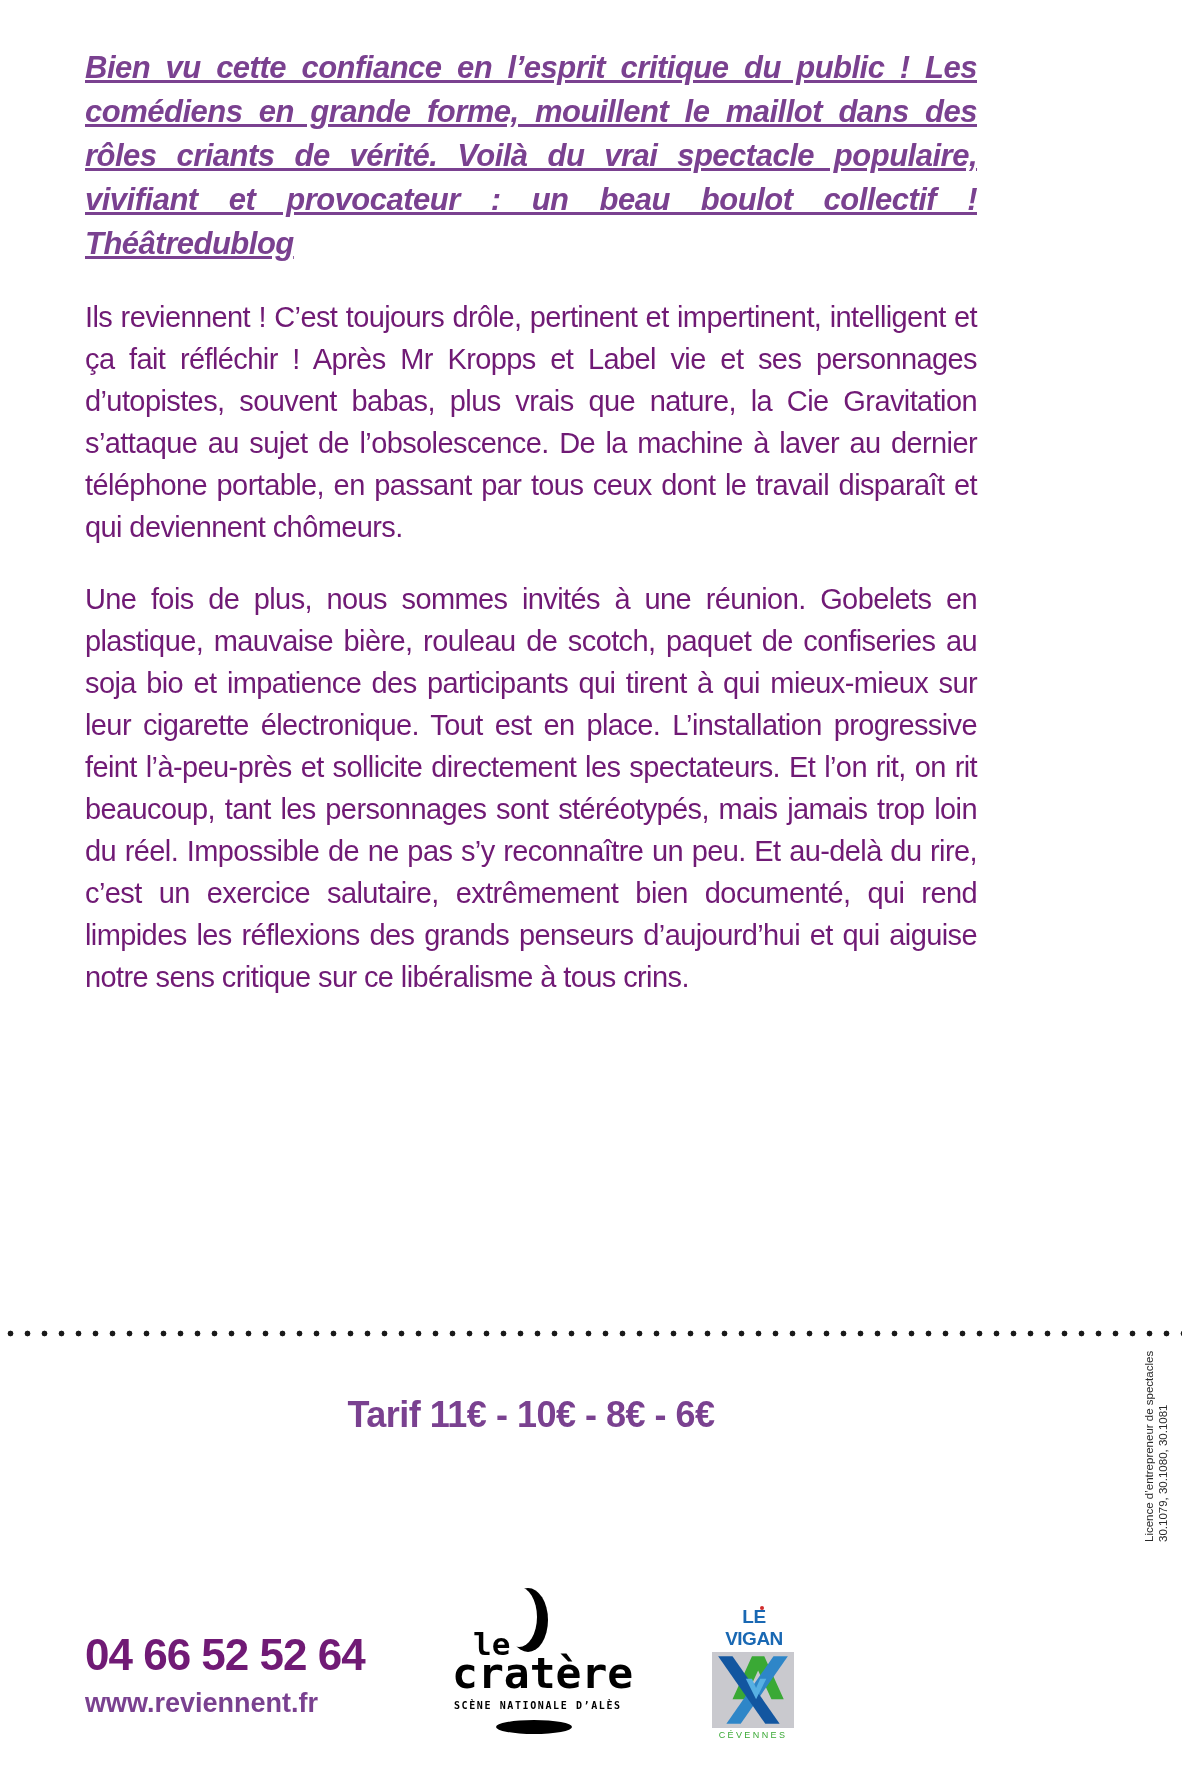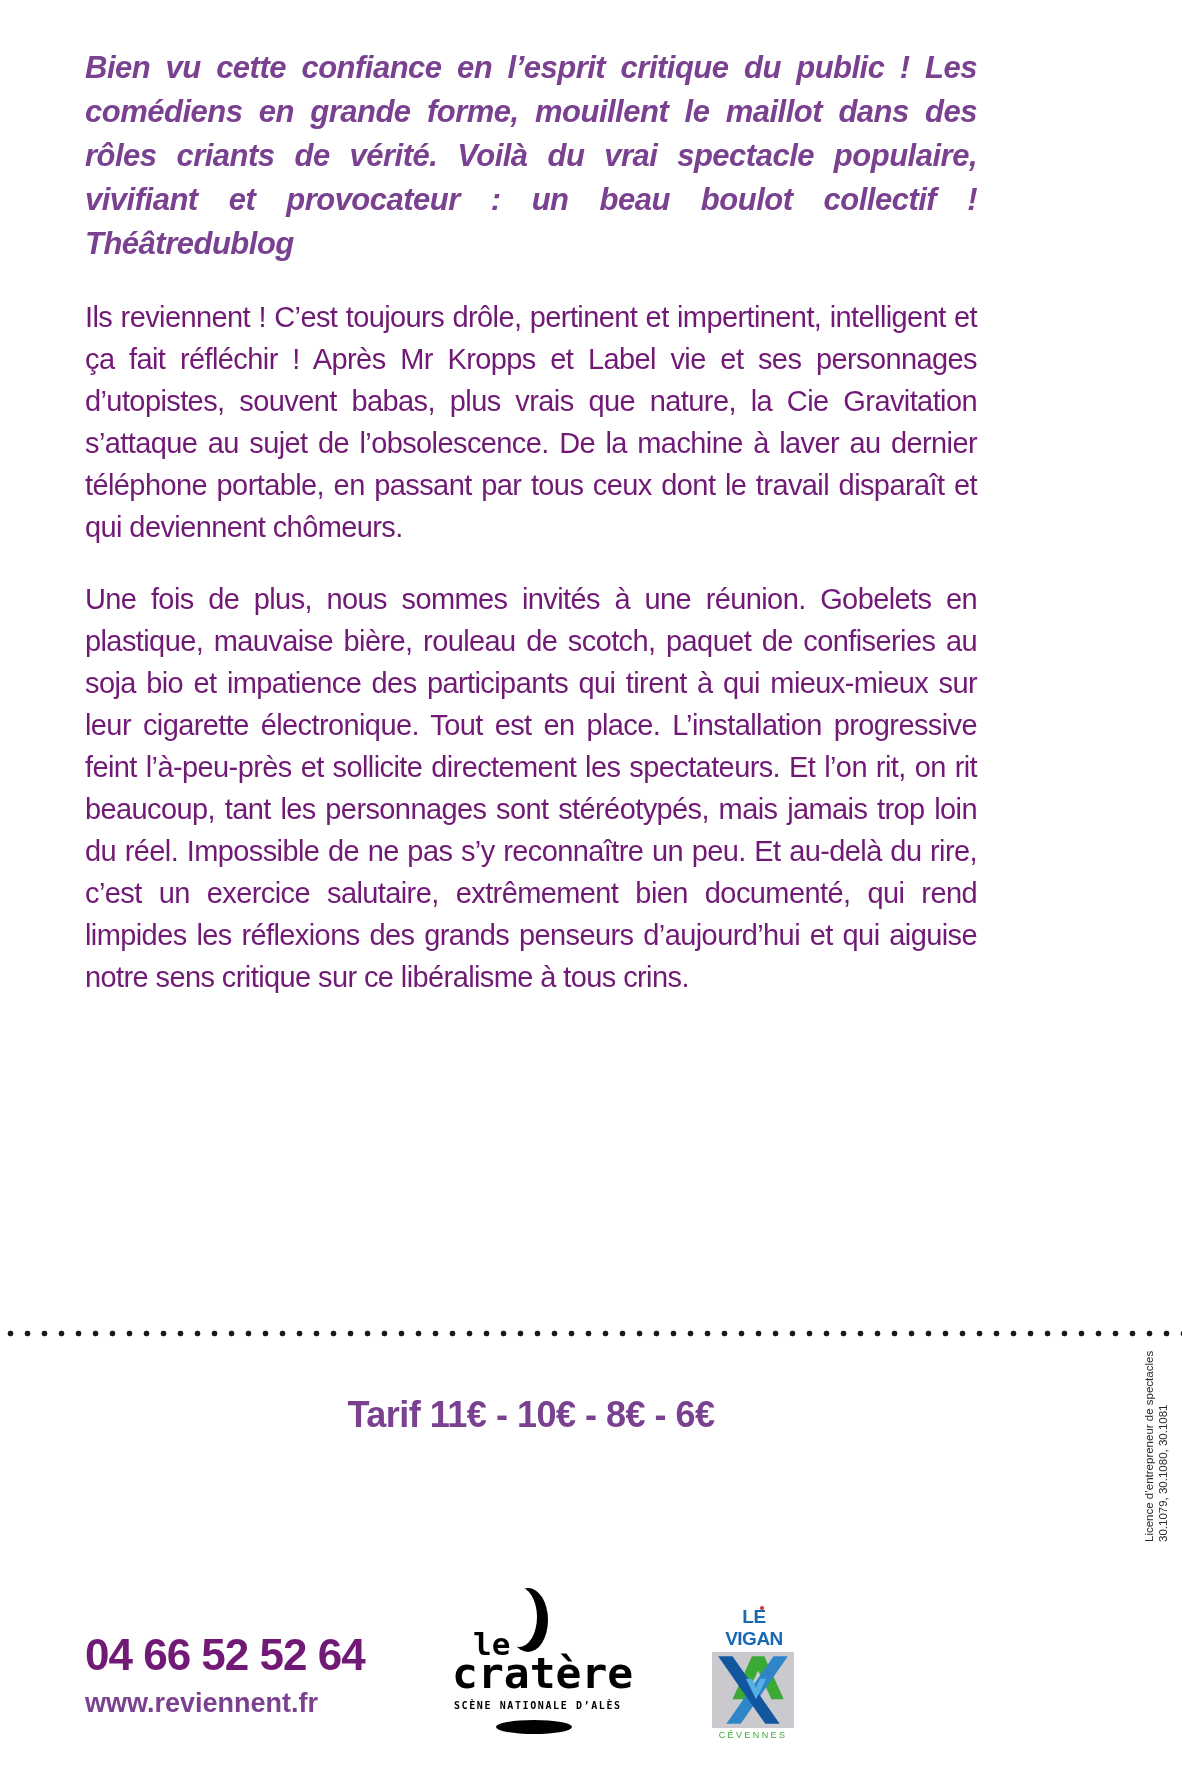--- a/index.html
+++ b/index.html
@@ -11,21 +11,21 @@
   }
   .header { padding-top:56px; text-align:center; color:#111; }
   .title { font-size:60px; font-weight:700; letter-spacing:-1px; color:#111; }
   .subtitle { margin-top:12px; font-size:39px; font-weight:400; letter-spacing:-1px; color:#151515; }
 
   .content { width:892px; margin-left:85px; }
 
   .quote {
     margin-top:46px; font-size:31px; line-height:44px;
     font-weight:700; font-style:italic; color:#7a4190;
-    text-align:justify; letter-spacing:-0.5px;
+    text-align:justify; letter-spacing:-0.5px;text-decoration:underline;
   }
   .quote .attribution { font-style:italic; font-weight:800; }
 
   .para {
     margin-top:30px; font-size:29px; line-height:42px;
     color:#701a75; text-align:justify; letter-spacing:-0.6px;
   }
 
   .dotted-separator {
     position:absolute; left:0; top:1330px; width:1182px; height:7px;

